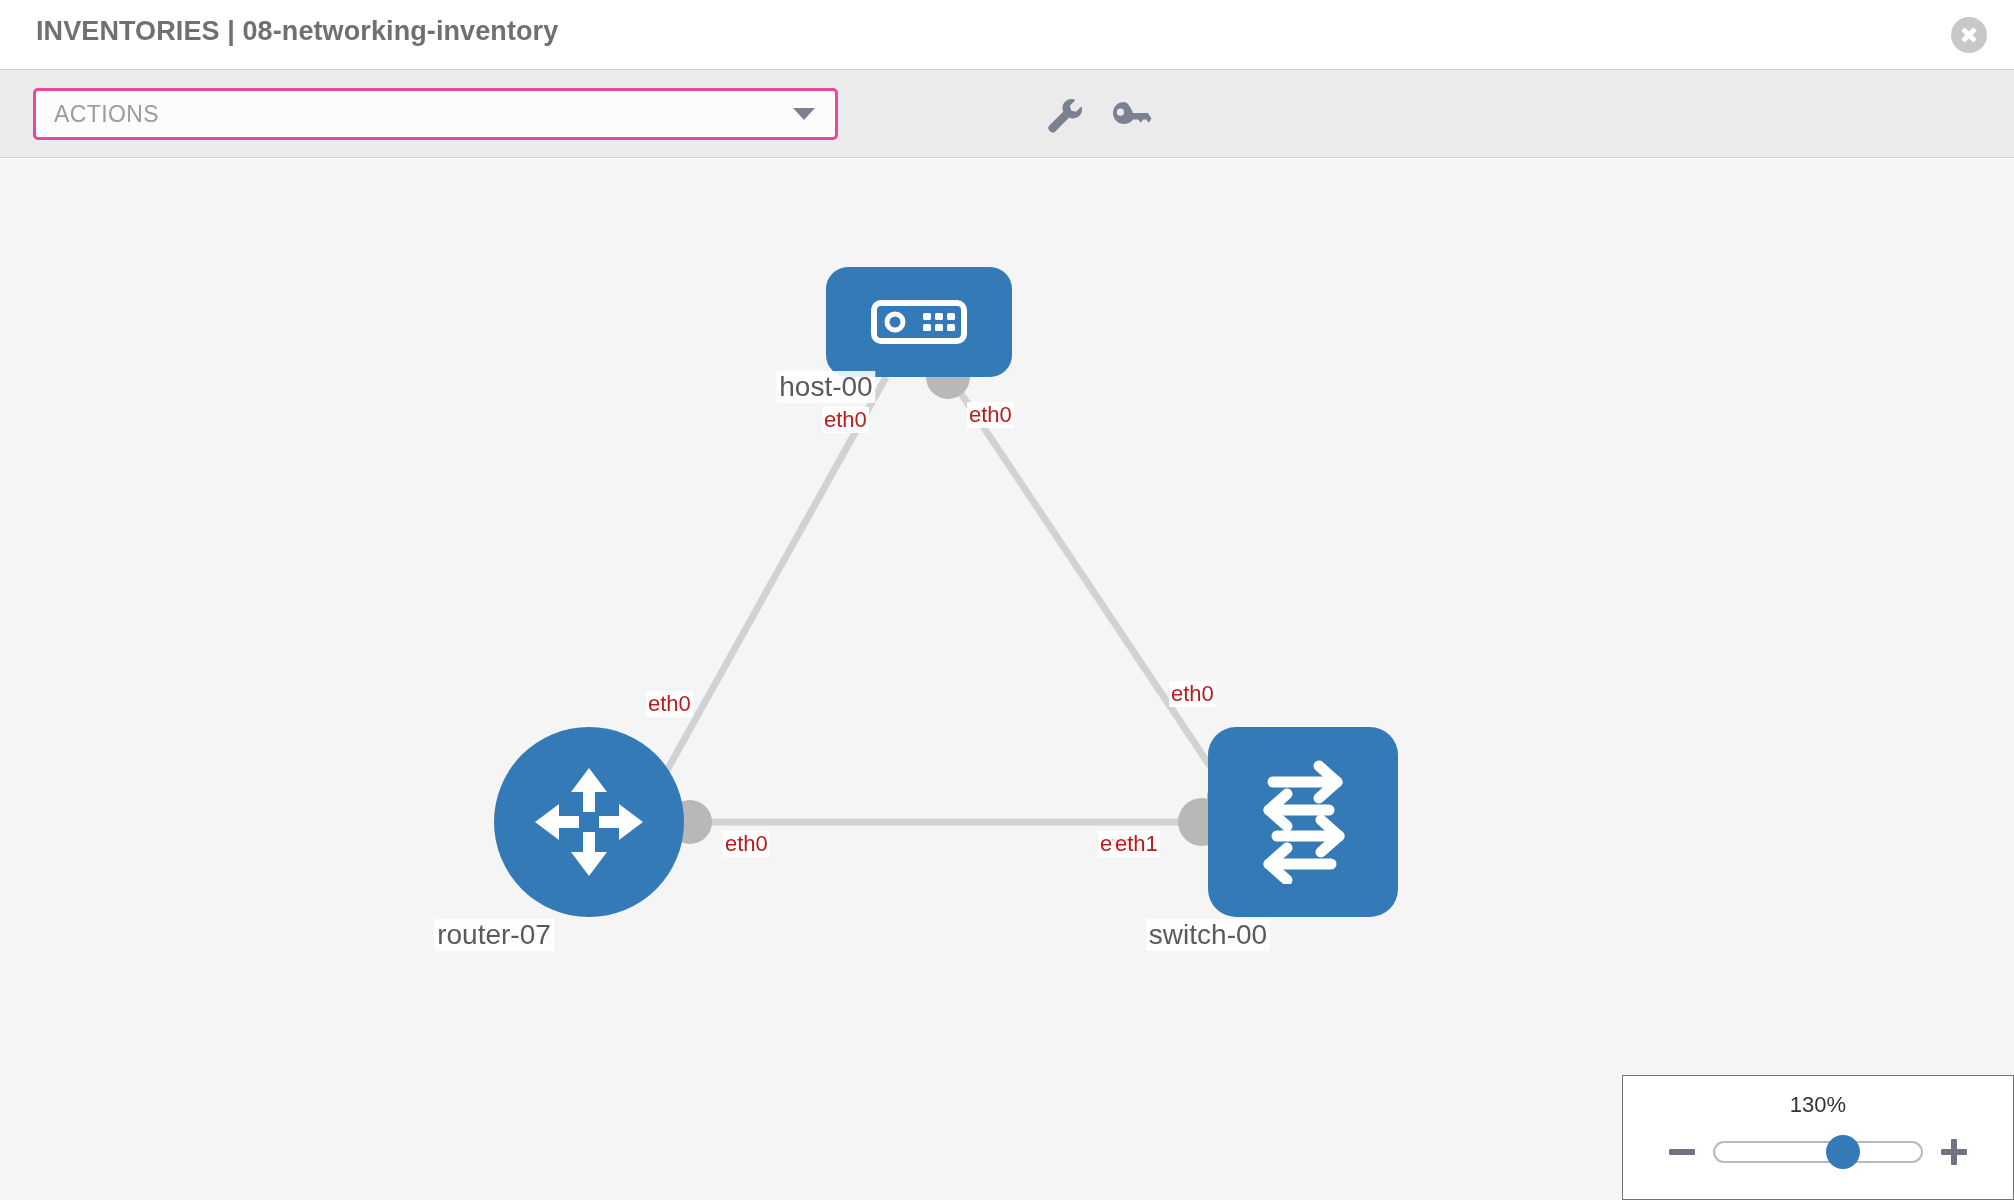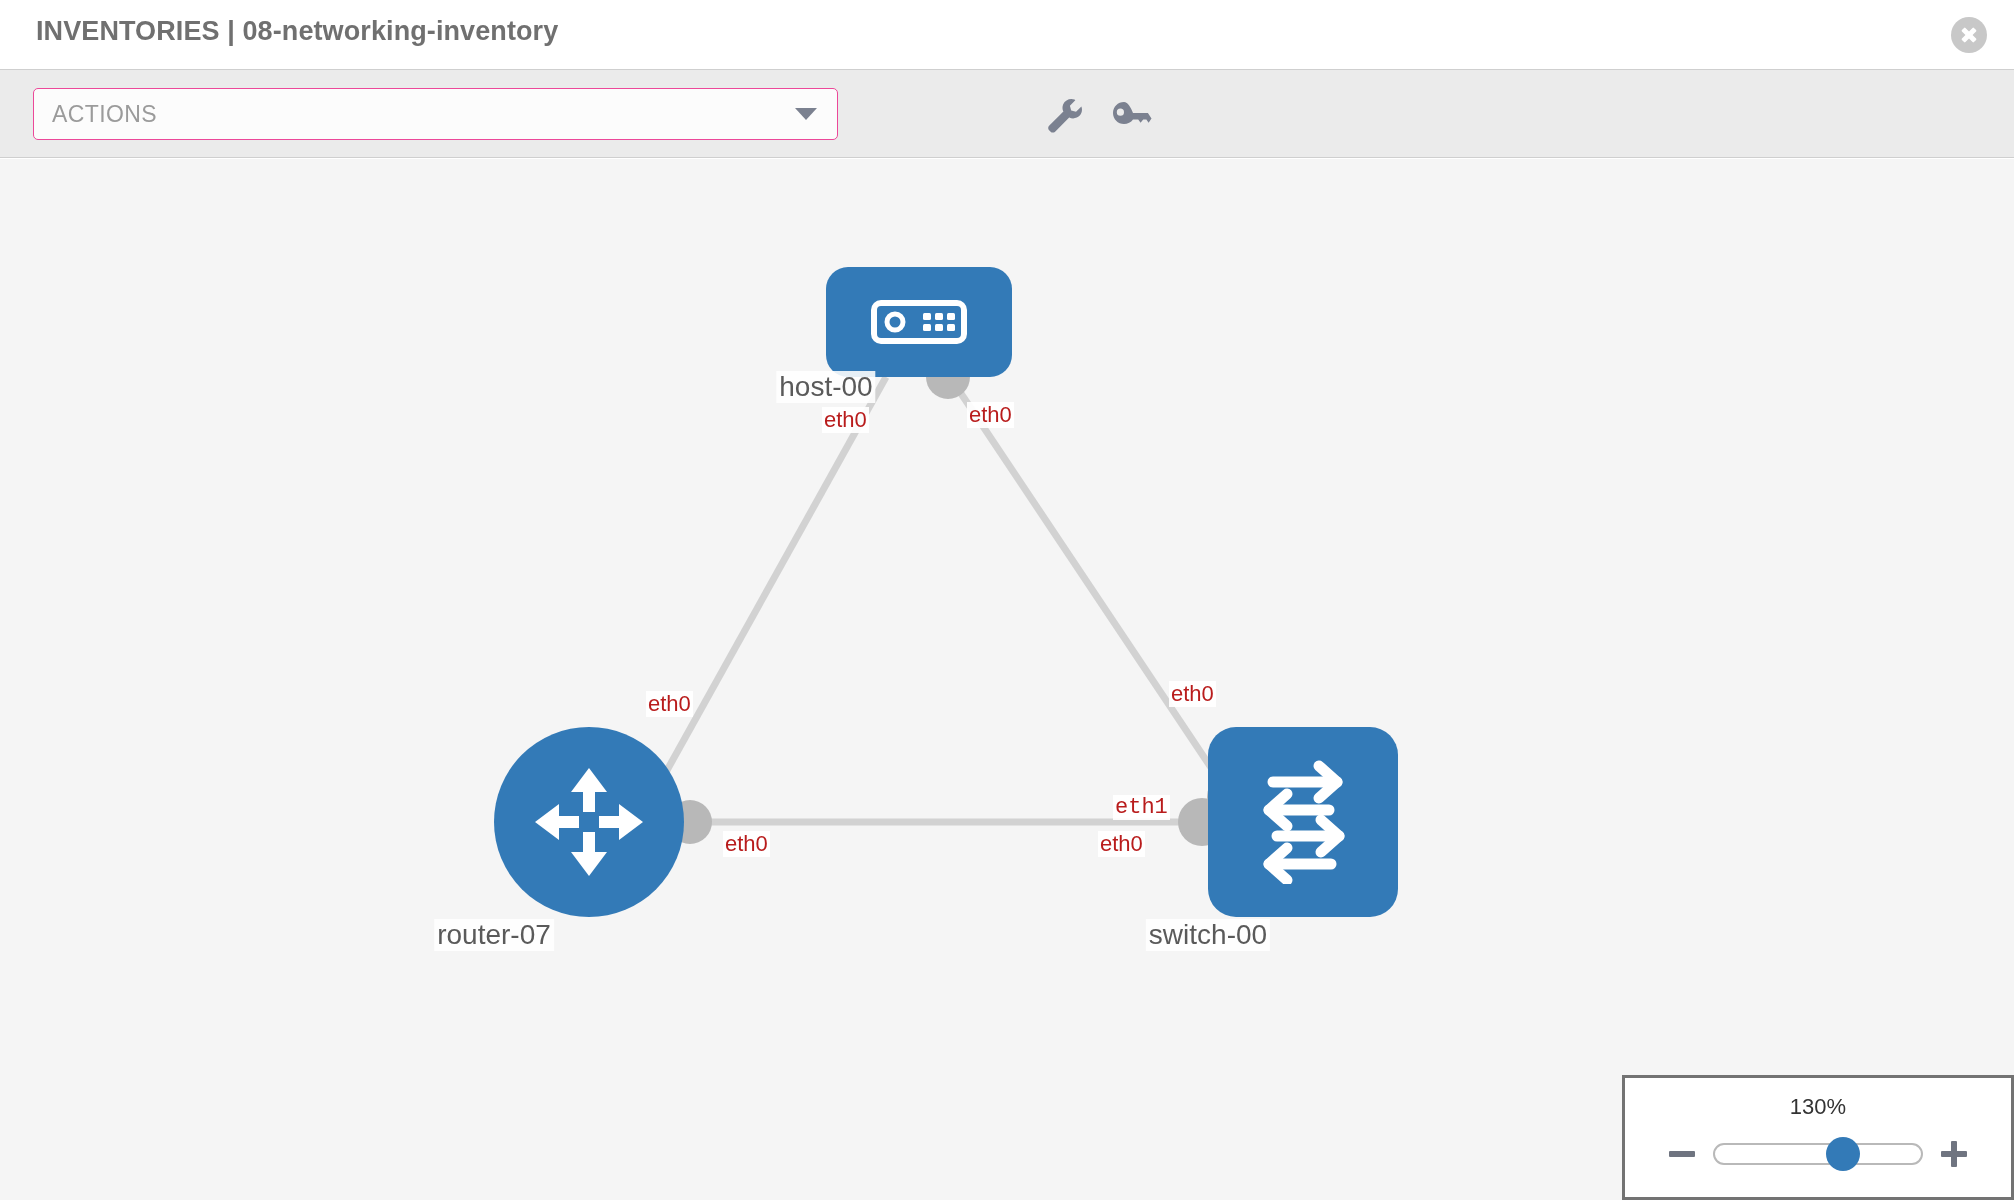--- a/index.html
+++ b/index.html
@@ -34,21 +34,21 @@
   .close-btn::after  { transform: translate(-50%,-50%) rotate(-45deg); }
 
   
   .toolbar {
     position: absolute; left: 0; top: 69px; width: 2014px; height: 89px;
     background: #ebebeb;
     border-top: 1px solid #cfcfcf; border-bottom: 1px solid #cfcfcf;
   }
   .select-box {
     position: absolute; top: 18px; height: 52px;
-    background: #fcfcfc; border: 1px solid #ec4899; border-radius: 5px;
+    background: #fcfcfc; border: 3px solid #ec4899; border-radius: 5px;
     cursor: pointer;
   }
   .select-box.actions { left: 33px; width: 805px; }
   .select-box.search  { left: 1178px; width: 790px; }
   .select-label {
     position: absolute; left: 18px; top: 50%; transform: translateY(-50%);
     font-size: 23px; color: #9b9b9b; letter-spacing: .4px;
     pointer-events: none; white-space: nowrap;
   }
   .caret {
@@ -109,21 +109,21 @@
   .iface-label {
     position: absolute; font-size: 22px; color: #b91c1c;
     background: rgba(255,255,255,.92); padding: 0 2px;
     white-space: nowrap; cursor: pointer;
   }
 
   
   .zoom-panel {
     position: absolute; right: 0; bottom: 0;
     width: 392px; height: 125px;
-    background: #ffffff; border: 3px solid #737373;
+    background: #ffffff; border: 1px solid #737373;
   }
   .zoom-value {
     position: absolute; left: 0; right: 0; top: 16px;
     text-align: center; font-size: 22px; color: #333;
   }
   .zoom-row {
     position: absolute; left: 0; right: 0; top: 56px; height: 40px;
     display: flex; align-items: center; justify-content: center; gap: 18px;
   }
   .zoom-btn {
@@ -261,21 +261,21 @@
       <div class="iface-label" style="left:967px; top:243px;">eth0</div>
 
       <div class="iface-label" style="left:646px; top:532px;">eth0</div>
 
       <div class="iface-label" style="left:1169px; top:522px;">eth0</div>
 
       <div class="iface-label" style="left:723px; top:672px;">eth0</div>
 
       <div class="iface-label" style="left:1098px; top:672px;">eth0</div>
 
-      <div class="iface-label" style="left:1113px; top:636px;font-family:Liberation Mono, monospace;">eth1</div>
+      <div class="iface-label" style="left:1113px; top:672px;">eth1</div>
 
     </div>
   </div>
 
   <div class="zoom-panel">
     <div class="zoom-value">130%</div>
     <div class="zoom-row">
       <div class="zoom-btn minus"></div>
       <div class="zoom-slider">
         <div class="zoom-thumb" style="left:62%;"></div>

